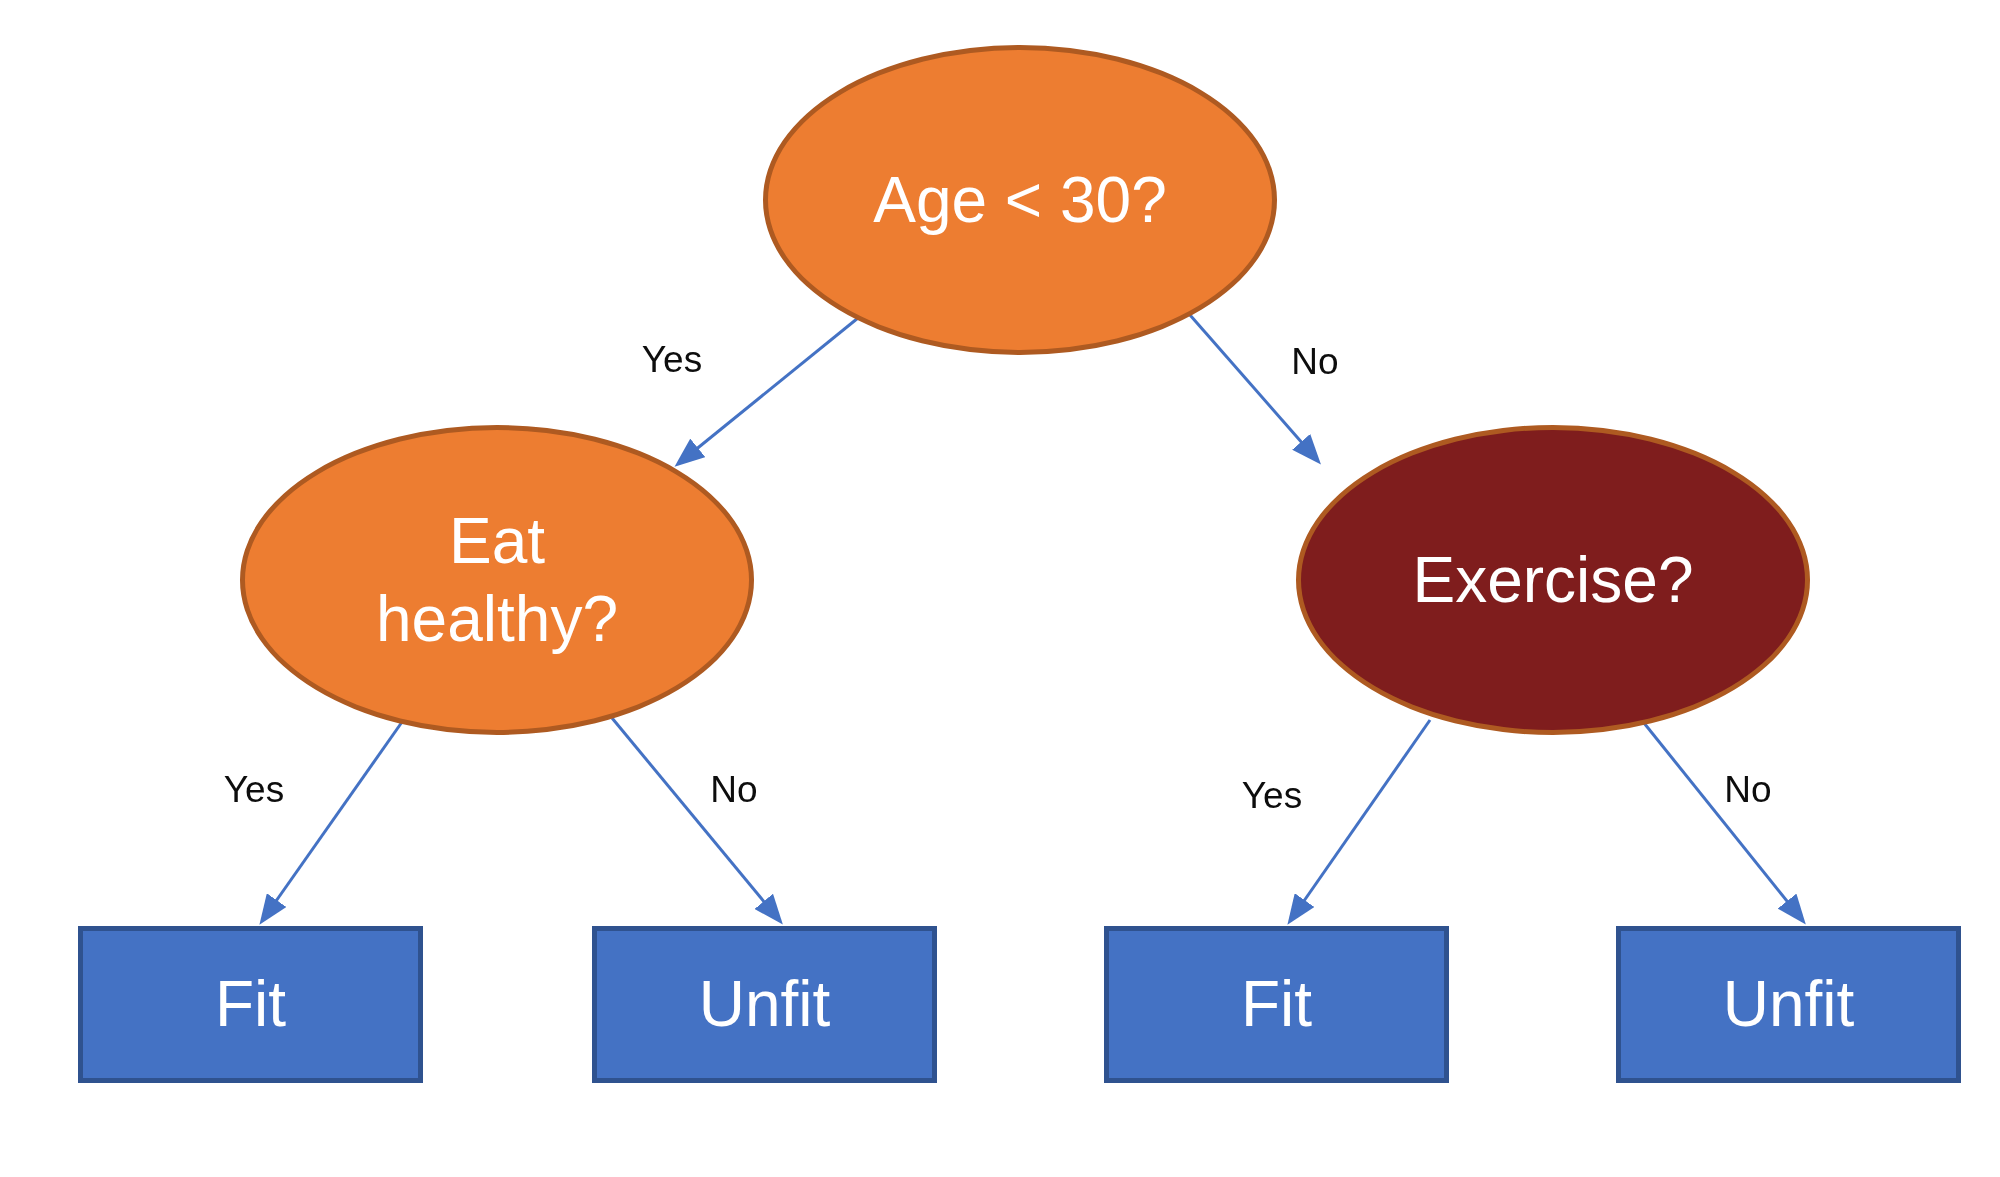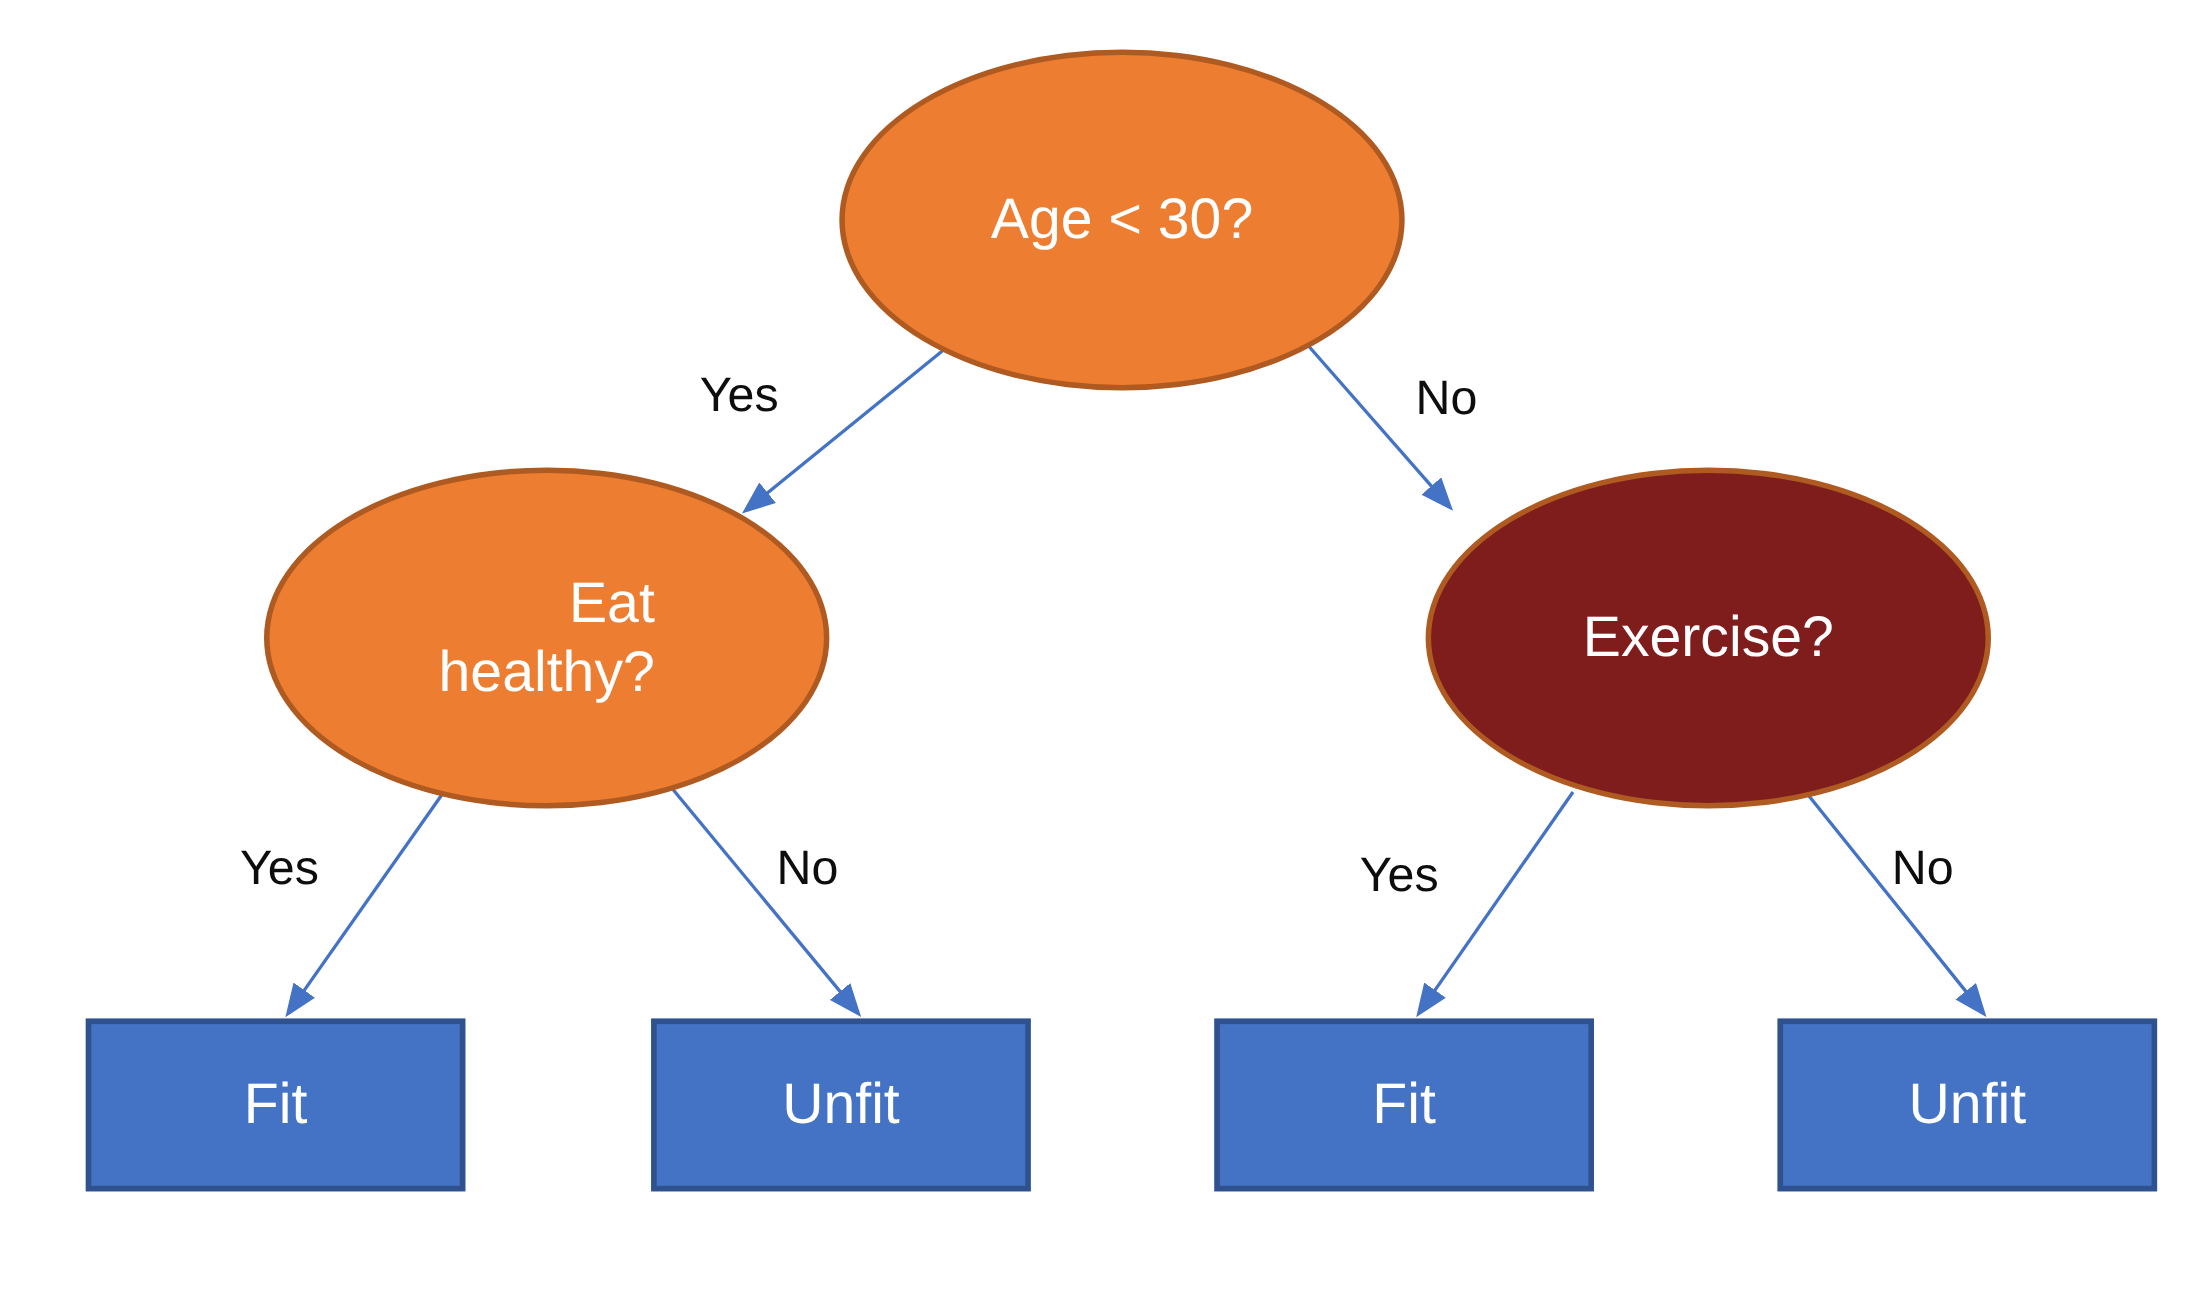--- a/index.html
+++ b/index.html
@@ -28,29 +28,29 @@
     align-items: center;
     justify-content: center;
     box-sizing: border-box;
     text-align: center;
   }
   .node.ellipse {
     border-radius: 50%;
   }
   .node-label {
     color: #ffffff;
-    font-size: 52px;
+    font-size: 64px;
     line-height: 1.22;
     white-space: pre-line;
-    text-align: right;
+    text-align: center;
   }
   .edge-label {
     position: absolute;
     transform: translate(-50%, -50%);
-    font-size: 44px;
+    font-size: 37px;
     color: #0d0d0d;
     white-space: nowrap;
   }
 </style>
 </head>
 <body>
 
 <div class="canvas">
   <svg class="edges-layer" viewBox="0 0 2000 1177" width="2000" height="1177">
     <defs>

